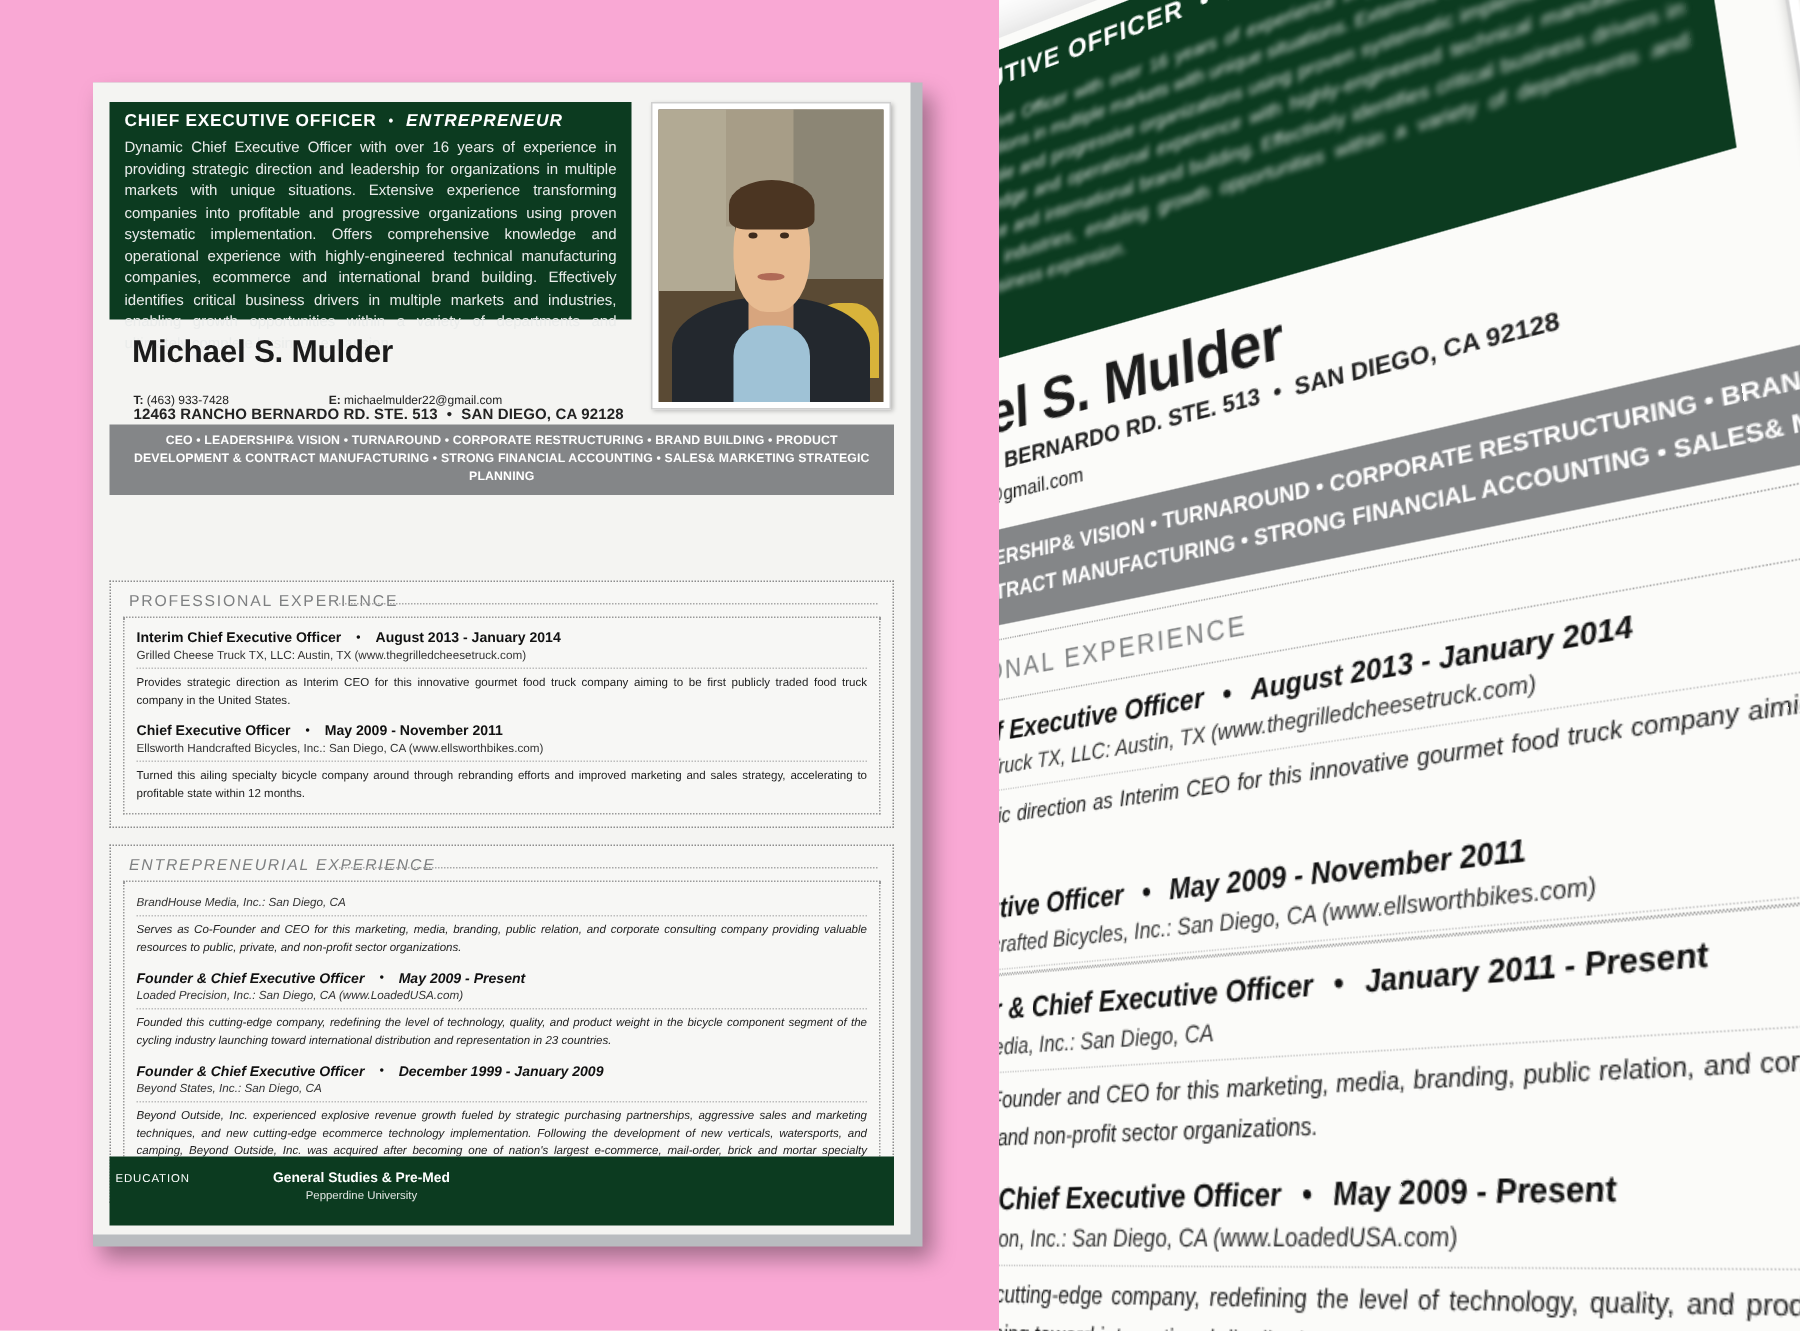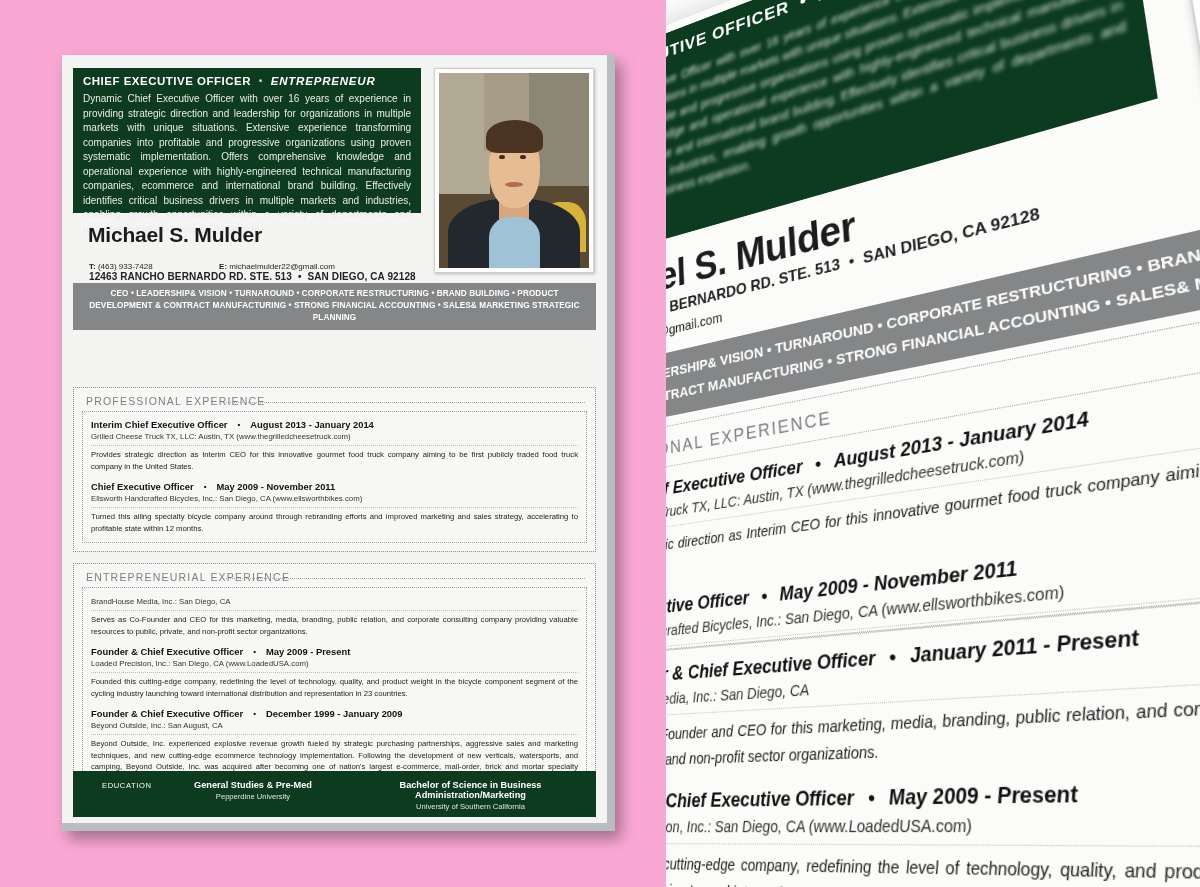--- a/index.html
+++ b/index.html
@@ -221,30 +221,30 @@
   .edu {
     position: absolute;
     left: 11px; top: 716px;
     width: 523px; height: 46px;
     background: #0c3b20;
     color: #ffffff;
     box-sizing: border-box;
   }
   .edu-label {
     position: absolute;
-    left: 29px; top: 10px;
+    left: 4px; top: 10px;
     font-size: 7.6px;
     letter-spacing: 0.6px;
   }
   .edu-col {
     position: absolute;
     top: 9px;
     text-align: center;
   }
-  .edu-col.one { left: 80px; width: 200px; }
+  .edu-col.one { left: 68px; width: 200px; }
   .edu-col.two { left: 280px; width: 235px; }
   .edu-deg {
     font-size: 9.2px;
     font-weight: bold;
   }
   .edu-school {
     font-size: 7.6px;
     margin-top: 2px;
     color: #e2e6e3;
   }
@@ -450,53 +450,49 @@
         <div class="job">
           <div class="job-title">
             <span>Chief Executive Officer</span><span class="tdot">•</span><span class="dates">May 2009 - November 2011</span>
           </div>
           <div class="job-org">Ellsworth Handcrafted Bicycles, Inc.: San Diego, CA (www.ellsworthbikes.com)</div>
           <div class="job-desc">Turned this ailing specialty bicycle company around through rebranding efforts and improved marketing and sales strategy, accelerating to profitable state within 12 months.</div>
         </div>
       </div>
     </div>
 
-    <div class="section" style="top:508px;">
+    <div class="section" style="top:508px;font-style:italic;">
       <div class="sec-title">ENTREPRENEURIAL EXPERIENCE</div>
       <div class="sec-inner">
         <div class="job">
           <div class="job-org">BrandHouse Media, Inc.: San Diego, CA</div>
           <div class="job-desc">Serves as Co-Founder and CEO for this marketing, media, branding, public relation, and corporate consulting company providing valuable resources to public, private, and non-profit sector organizations.</div>
         </div>
         <div class="job">
           <div class="job-title">
             <span>Founder &amp; Chief Executive Officer</span><span class="tdot">•</span><span class="dates">May 2009 - Present</span>
           </div>
           <div class="job-org">Loaded Precision, Inc.: San Diego, CA (www.LoadedUSA.com)</div>
           <div class="job-desc">Founded this cutting-edge company, redefining the level of technology, quality, and product weight in the bicycle component segment of the cycling industry launching toward international distribution and representation in 23 countries.</div>
         </div>
         <div class="job">
           <div class="job-title">
             <span>Founder &amp; Chief Executive Officer</span><span class="tdot">•</span><span class="dates">December 1999 - January 2009</span>
           </div>
-          <div class="job-org">Beyond Outside, Inc.: San August, CA</div>
+          <div class="job-org">Beyond States, Inc.: San Diego, CA</div>
           <div class="job-desc">Beyond Outside, Inc. experienced explosive revenue growth fueled by strategic purchasing partnerships, aggressive sales and marketing techniques, and new cutting-edge ecommerce technology implementation.   Following the development of new verticals, watersports, and camping, Beyond Outside, Inc. was acquired after becoming one of nation's largest e-commerce, mail-order, brick and mortar specialty retailers.  Purchased by Pet's United, Inc. in 2009 by owners of  dog/pets/bike.com.</div>
         </div>
       </div>
     </div>
 
     <div class="edu">
       <div class="edu-label">EDUCATION</div>
       <div class="edu-col one">
         <div class="edu-deg">General Studies &amp; Pre-Med</div>
         <div class="edu-school">Pepperdine University</div>
-      </div>
-      <div class="edu-col two">
-        <div class="edu-deg">Bachelor of Science in Business Administration/Marketing</div>
-        <div class="edu-school">University of Southern California</div>
       </div>
     </div>
 
   </div>
 </div>
 
 <div id="right-panel">
   <div class="zoom-stage">
 
     <div class="z-hdr">

